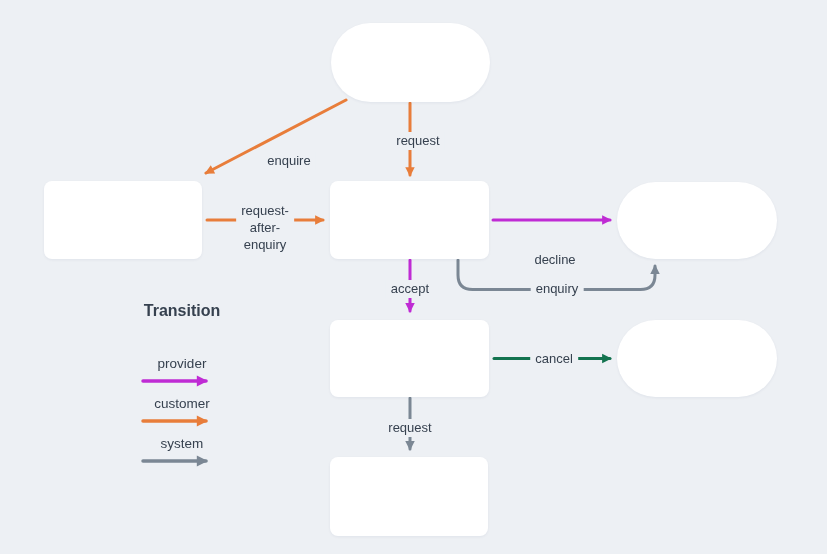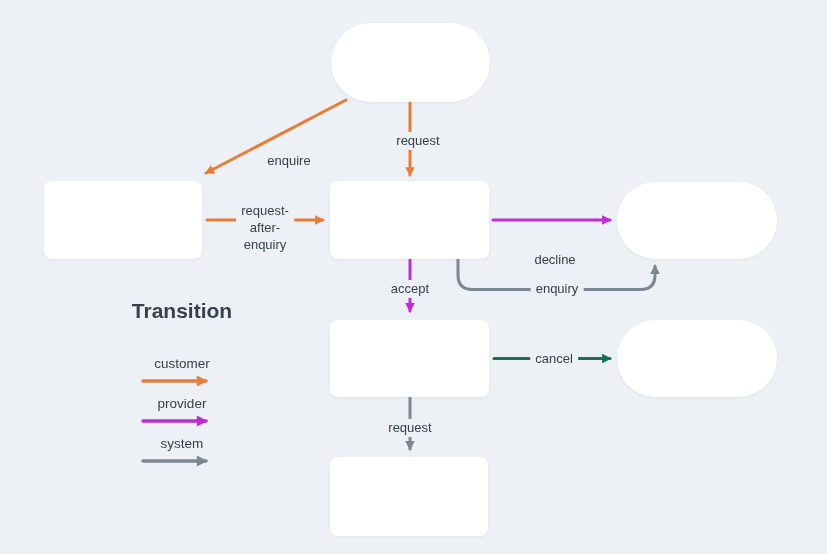--- a/index.html
+++ b/index.html
@@ -44,21 +44,21 @@
 
   .legend {
     position: absolute;
     left: 120px;
     top: 296px;
     width: 124px;
     text-align: center;
     color: #36414f;
   }
   .legend-title {
-    font-size: 21px;
+    font-size: 16px;
     line-height: 30px;
     font-weight: 600;
     height: 60px;
   }
   .legend-title span { display: block; }
   .legend-item-label {
     font-size: 13.5px;
     font-weight: 500;
     line-height: 16px;
     margin-bottom: 3px;
@@ -121,30 +121,30 @@
   <div class="edge-label" style="left:557px; top:289px;">enquiry</div>
   <div class="edge-label" style="left:554px; top:359px;text-align:right;">cancel</div>
   <div class="edge-label" style="left:410px; top:428px;">request</div>
 
   <div class="legend">
     <div class="legend-title">
       <span>Transition</span>
     </div>
 
     <div>
-      <div class="legend-item-label">customer</div>
+      <div class="legend-item-label">provider</div>
       <svg class="legend-arrow" viewBox="0 0 82 12" width="82" height="12">
-        <line x1="2" y1="6" x2="65" y2="6" stroke-width="3.5" stroke-linecap="round" marker-end="url(#ah-customer)" stroke="#e87d3a"></line>
+        <line x1="2" y1="6" x2="65" y2="6" stroke-width="3.5" stroke-linecap="round" marker-end="url(#ah-provider)" stroke="#bf2bd4"></line>
       </svg>
     </div>
 
     <div>
-      <div class="legend-item-label">provider</div>
+      <div class="legend-item-label">customer</div>
       <svg class="legend-arrow" viewBox="0 0 82 12" width="82" height="12">
-        <line x1="2" y1="6" x2="65" y2="6" stroke-width="3.5" stroke-linecap="round" marker-end="url(#ah-provider)" stroke="#bf2bd4"></line>
+        <line x1="2" y1="6" x2="65" y2="6" stroke-width="3.5" stroke-linecap="round" marker-end="url(#ah-customer)" stroke="#e87d3a"></line>
       </svg>
     </div>
 
 
     <div>
       <div class="legend-item-label">system</div>
       <svg class="legend-arrow" viewBox="0 0 82 12" width="82" height="12">
         <line x1="2" y1="6" x2="65" y2="6" stroke-width="3.5" stroke-linecap="round" marker-end="url(#ah-system)" stroke="#7b8794"></line>
       </svg>
     </div>

